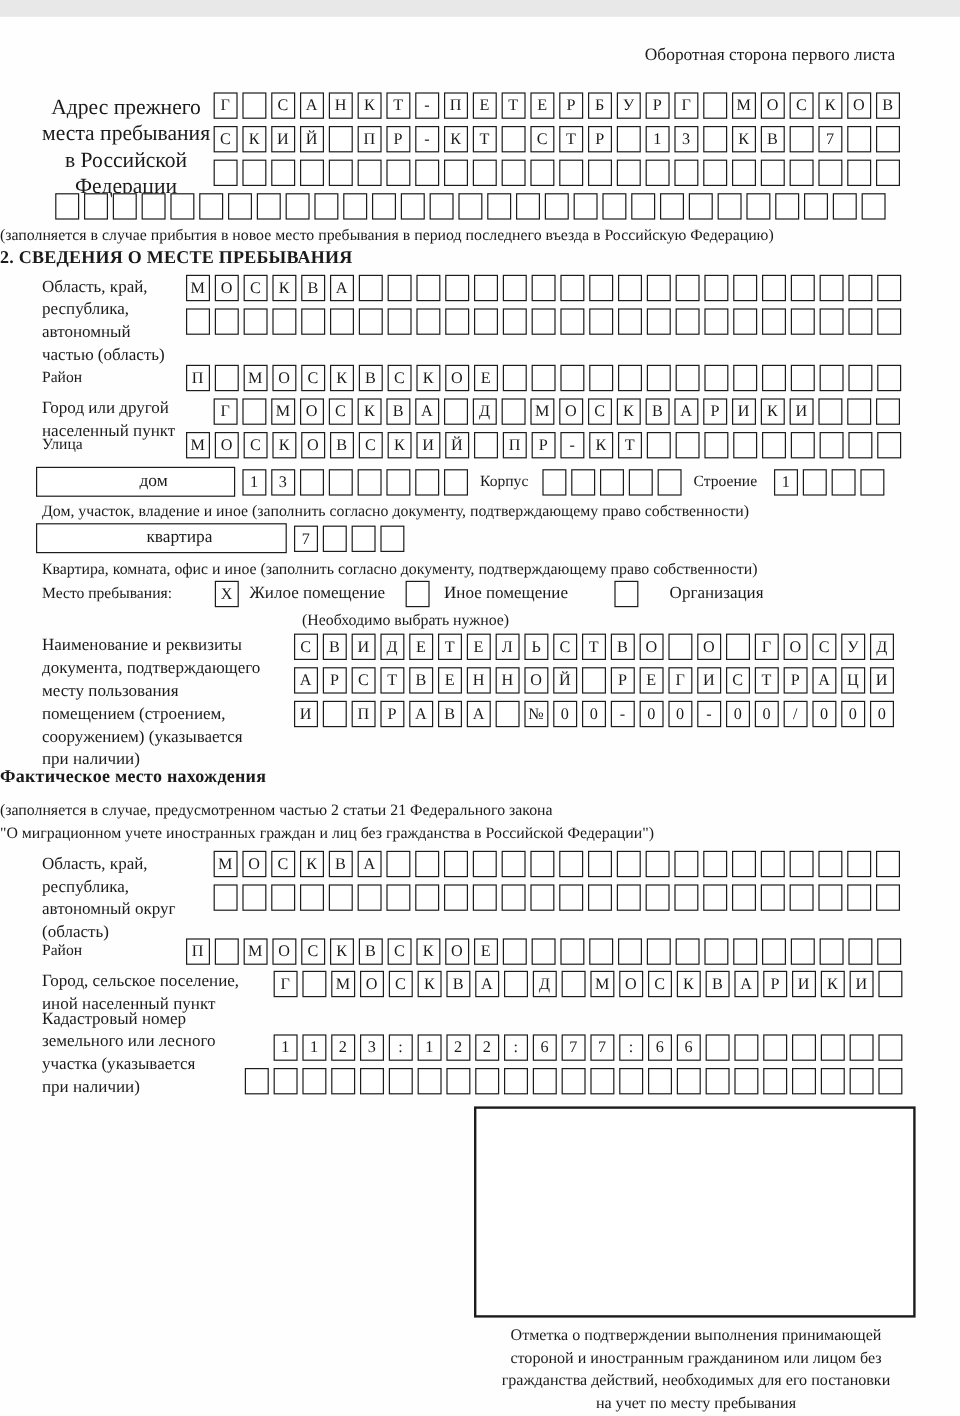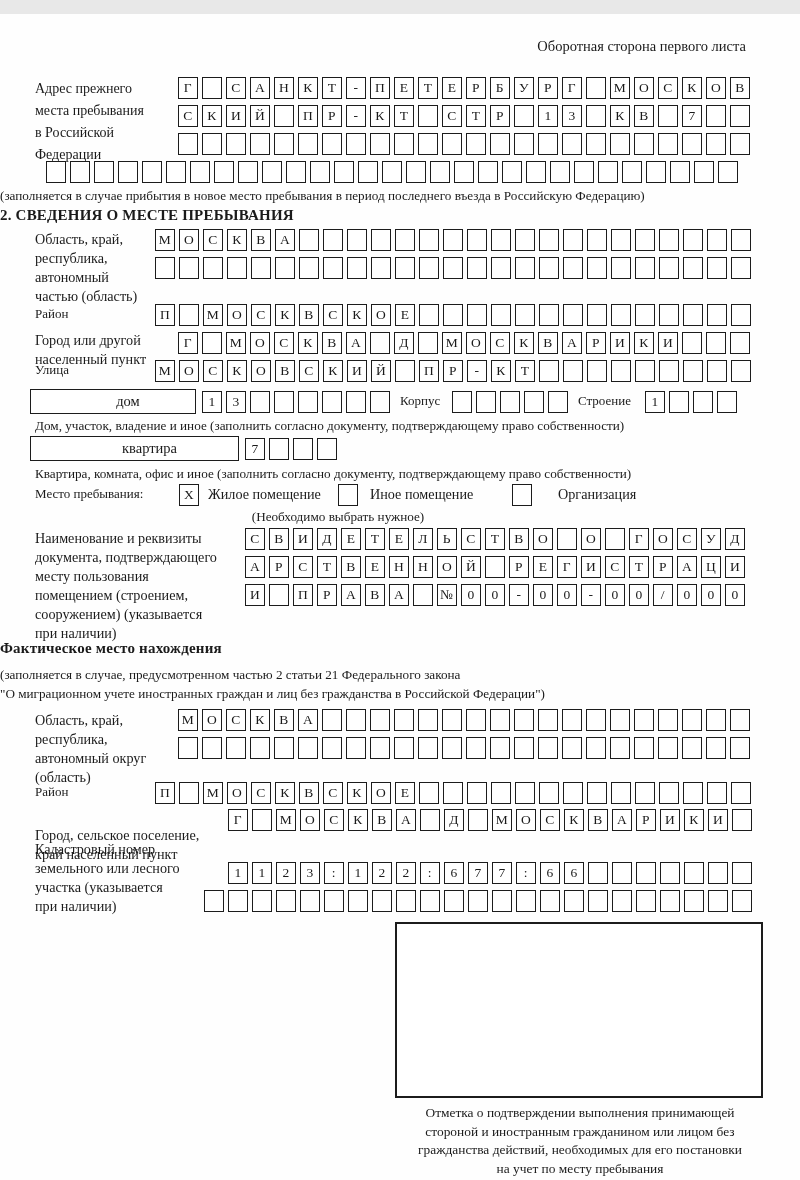--- a/index.html
+++ b/index.html
@@ -5,21 +5,21 @@
   html,body{margin:0;padding:0;background:#e8e8e8;}
   #page{
     position:relative;width:800px;height:1180px;margin:14px auto;
     background:#fefefe;color:#1a1a1a;
     font-family:"Liberation Serif","DejaVu Serif",serif;
     overflow:hidden;
   }
   .abs{position:absolute;}
   .corner{font-size:14.5px;}
   .label{font-size:14.2px;line-height:19px;}
-  .label-wide{font-size:14px;line-height:22px;}
+  .label-wide{font-size:18px;line-height:22px;text-align:center;}
   .single{font-size:13px;}
   .caption{font-size:13.2px;}
   .center{text-align:left;width:800px;left:0;}
   .title{font-weight:bold;font-size:15px;letter-spacing:.2px;}
   .cells{display:flex;gap:4.5px;}
   .cell{
     width:19.5px;height:22px;box-sizing:border-box;flex:0 0 19.5px;
     border:1.7px solid #1c1c1c;background:#fff;
     display:flex;align-items:center;justify-content:center;
     font-size:13.5px;line-height:1;
@@ -521,23 +521,23 @@
       <span class="cell"></span>
       <span class="cell"></span>
       <span class="cell"></span>
       <span class="cell"></span>
       <span class="cell"></span>
       <span class="cell"></span>
       <span class="cell"></span>
       <span class="cell"></span>
     </div>
 
-  <div class="abs label lines" style="left:35px;top:812px;">
+  <div class="abs label lines" style="left:35px;top:795px;">
       <div>Город, сельское поселение,</div>
-      <div>край населенный пункт</div>
+      <div>иной населенный пункт</div>
     </div>
   <div class="abs cells" style="left:228px;top:795px;">
       <span class="cell">Г</span>
       <span class="cell"></span>
       <span class="cell">М</span>
       <span class="cell">О</span>
       <span class="cell">С</span>
       <span class="cell">К</span>
       <span class="cell">В</span>
       <span class="cell">А</span>

